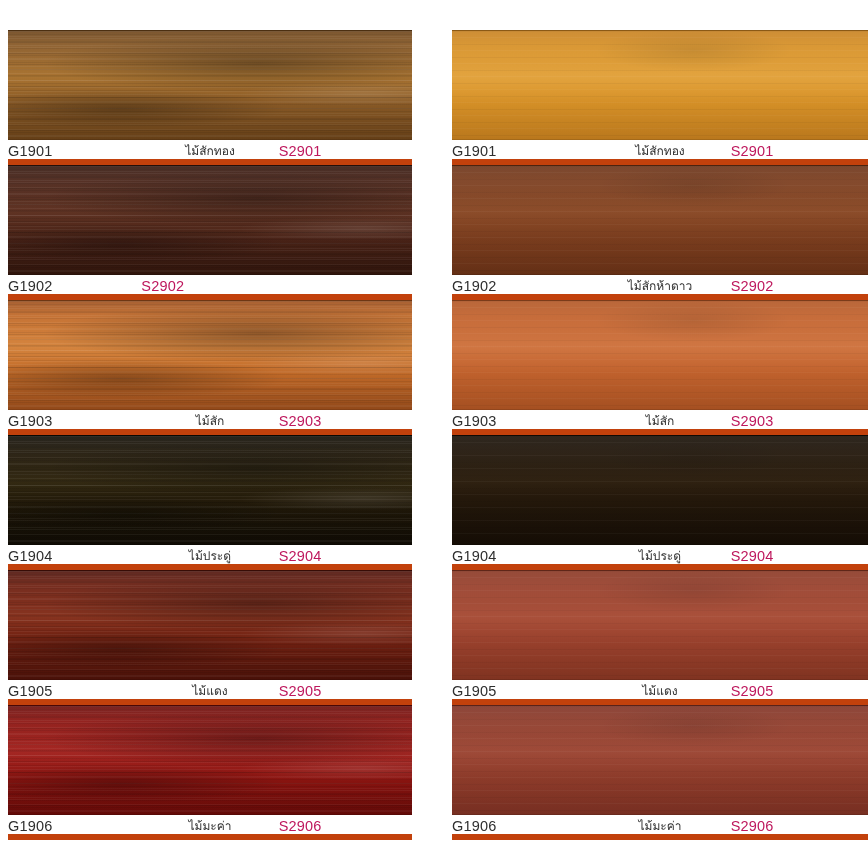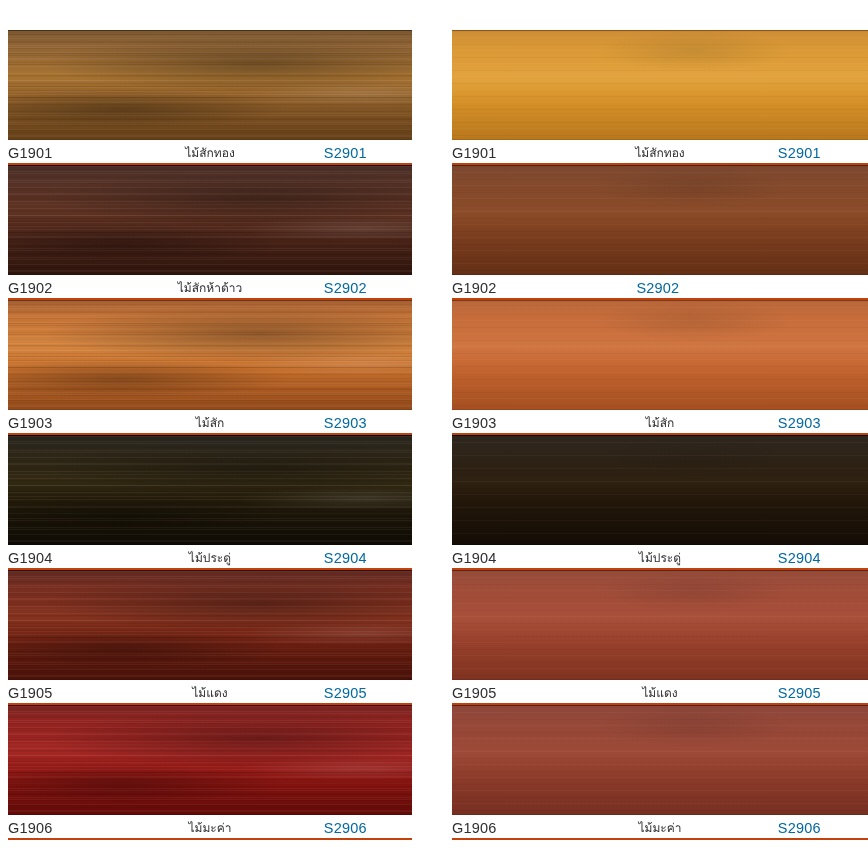--- a/index.html
+++ b/index.html
@@ -92,45 +92,45 @@
       rgba(0,0,0,0.00) 55%,
       rgba(0,0,0,0.07) 100%);
   }
 
   .label-row {
     position: relative;
     display: flex;
     align-items: center;
     height: 25px;
     padding-top: 2px;
-    border-bottom: 2px solid #c2410c;
+    border-bottom: 6px solid #c2410c;
   }
   .column.left .label-row  { width: 404px; }
   .column.right .label-row { width: 416px; }
 
   .code-left {
     font-size: 14.5px;
     color: #2e2e2e;
     letter-spacing: 0.2px;
     width: 33%;
     text-align: left;
   }
   .name-mid {
     font-size: 12px;
     color: #2e2e2e;
     width: 34%;
     text-align: center;
     font-family: "DejaVu Sans", "Liberation Sans", sans-serif;
   }
   .code-right {
     font-size: 14.5px;
-    color: #0369a1;
+    color: #be185d;
     letter-spacing: 0.2px;
     width: 33%;
-    text-align: center;
+    text-align: left;
   }
   .spacer-top { height: 30px; }
 </style>
 </head>
 <body>
 
 <div class="chart">
   <div class="column left">
     <div class="spacer-top"></div>
 
@@ -148,21 +148,20 @@
     </div>
 
     <div class="swatch-row">
       <div class="swatch" style="background: linear-gradient(rgb(51, 22, 13) 0%, rgb(74, 35, 23) 14%, rgb(93, 48, 32) 42%, rgb(74, 35, 23) 68%, rgb(51, 22, 13) 100%);">
         <div class="grain-fine"></div>
         <div class="grain-wave"></div>
         <div class="sheen"></div>
       </div>
       <div class="label-row">
         <span class="code-left">G1902</span>
-        <span class="name-mid">ไม้สักห้าด้าว</span>
         <span class="code-right">S2902</span>
       </div>
     </div>
 
     <div class="swatch-row">
       <div class="swatch" style="background: linear-gradient(rgb(158, 79, 28) 0%, rgb(194, 106, 40) 14%, rgb(212, 131, 60) 42%, rgb(194, 106, 40) 68%, rgb(158, 79, 28) 100%);">
         <div class="grain-fine"></div>
         <div class="grain-wave"></div>
         <div class="sheen"></div>
       </div>
@@ -228,20 +227,21 @@
       </div>
     </div>
 
     <div class="swatch-row">
       <div class="swatch" style="background: linear-gradient(rgb(108, 51, 23) 0%, rgb(123, 61, 30) 14%, rgb(138, 74, 39) 42%, rgb(123, 61, 30) 68%, rgb(108, 51, 23) 100%);">
         <div class="grain-soft"></div>
         <div class="sheen"></div>
       </div>
       <div class="label-row">
         <span class="code-left">G1902</span>
+        <span class="name-mid">ไม้สักห้าดาว</span>
         <span class="code-right">S2902</span>
       </div>
     </div>
 
     <div class="swatch-row">
       <div class="swatch" style="background: linear-gradient(rgb(178, 86, 36) 0%, rgb(194, 98, 45) 14%, rgb(207, 116, 64) 42%, rgb(194, 98, 45) 68%, rgb(178, 86, 36) 100%);">
         <div class="grain-soft"></div>
         <div class="sheen"></div>
       </div>
       <div class="label-row">

